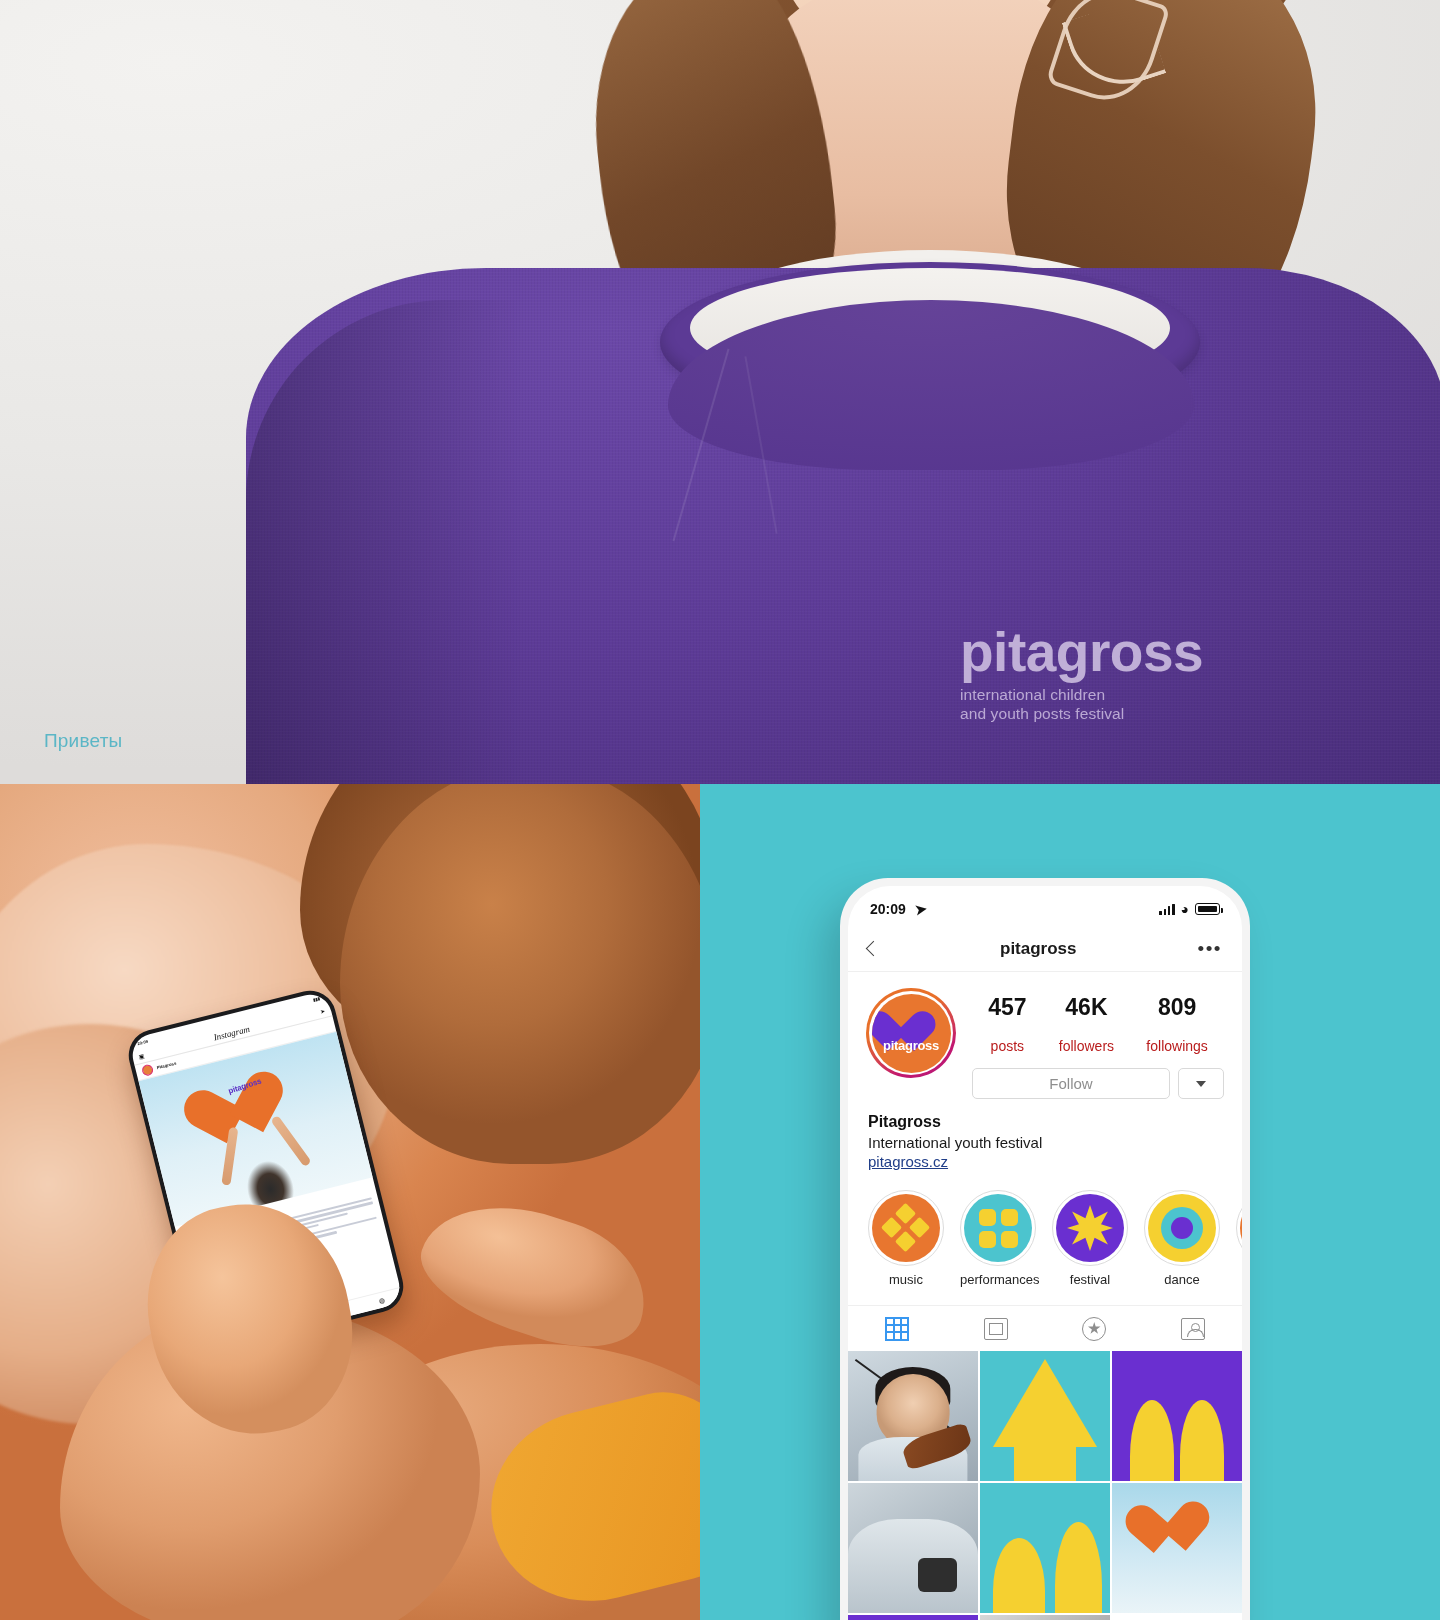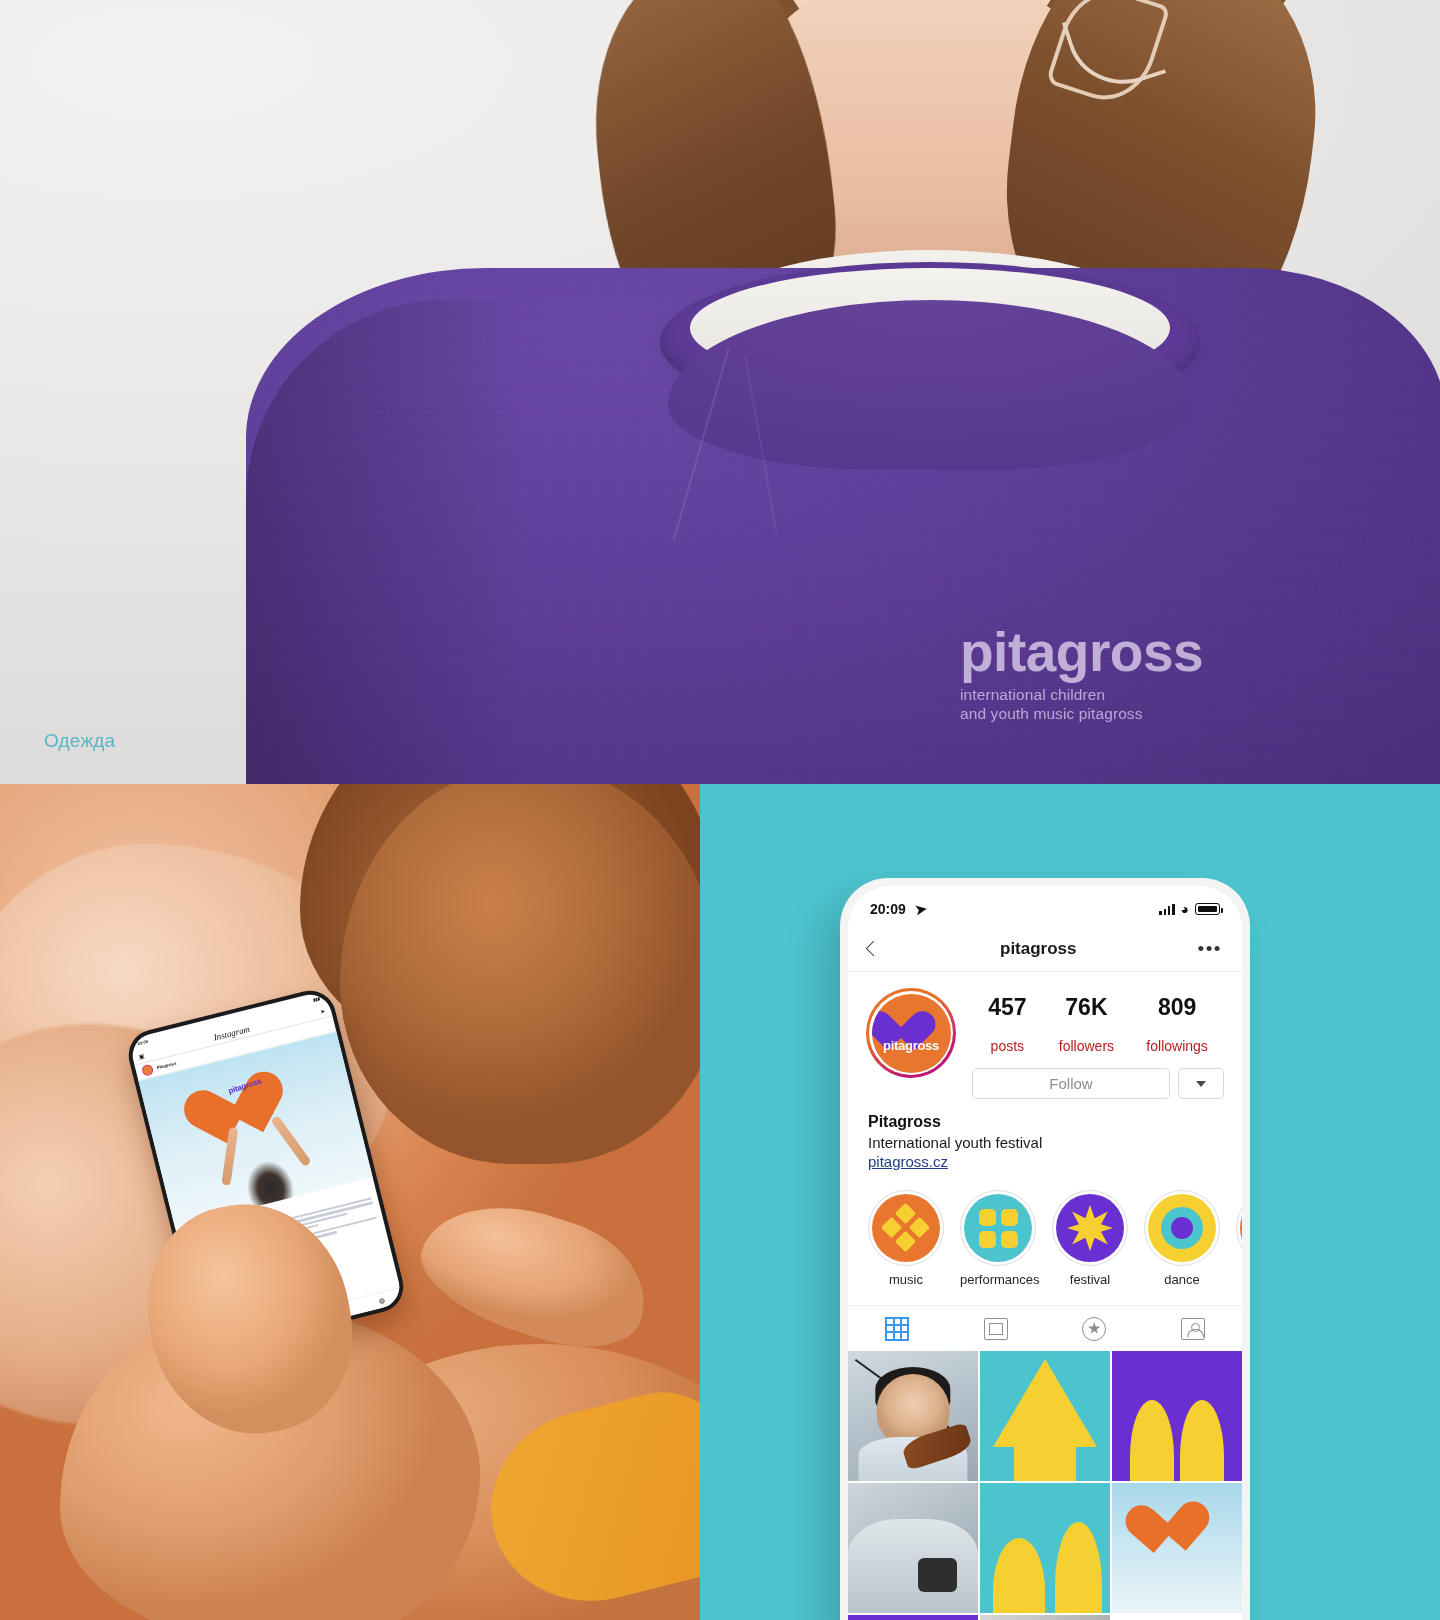--- a/index.html
+++ b/index.html
@@ -495,25 +495,25 @@
     <div class="collar"></div>
     <div class="collar-inner"></div>
     <div class="collar-mask"></div>
     <div class="seam-l"></div>
     <div class="seam-r"></div>
 
     <div class="logo-print">
       <div class="logo-word">pitagross</div>
       <div class="logo-sub">
         <div>international children</div>
-        <div>and youth music pitagross</div>
+        <div>and youth posts festival</div>
       </div>
     </div>
 
-    <div class="cap-odezhda">Одежда</div>
+    <div class="cap-odezhda">Приветы</div>
   </div>
 
   <div class="panel-bl">
     <div class="bl-bg"></div>
     <div class="blanket"></div>
     <div class="blanket2"></div>
     <div class="head-hair"></div>
     <div class="head"></div>
     <div class="shoulder"></div>
     <div class="arm"></div>
@@ -621,21 +621,21 @@
             </div>
           </div>
 
           <div class="bp-stats-wrap">
             <div class="bp-stats">
               <div>
                 <div class="stat-num">457</div>
                 <div class="stat-lbl">posts</div>
               </div>
               <div>
-                <div class="stat-num">76K</div>
+                <div class="stat-num">46K</div>
                 <div class="stat-lbl">followers</div>
               </div>
               <div>
                 <div class="stat-num">809</div>
                 <div class="stat-lbl">followings</div>
               </div>
             </div>
             <div class="bp-actions">
               <div class="follow-btn">Follow</div>
               <div class="caret-btn">

